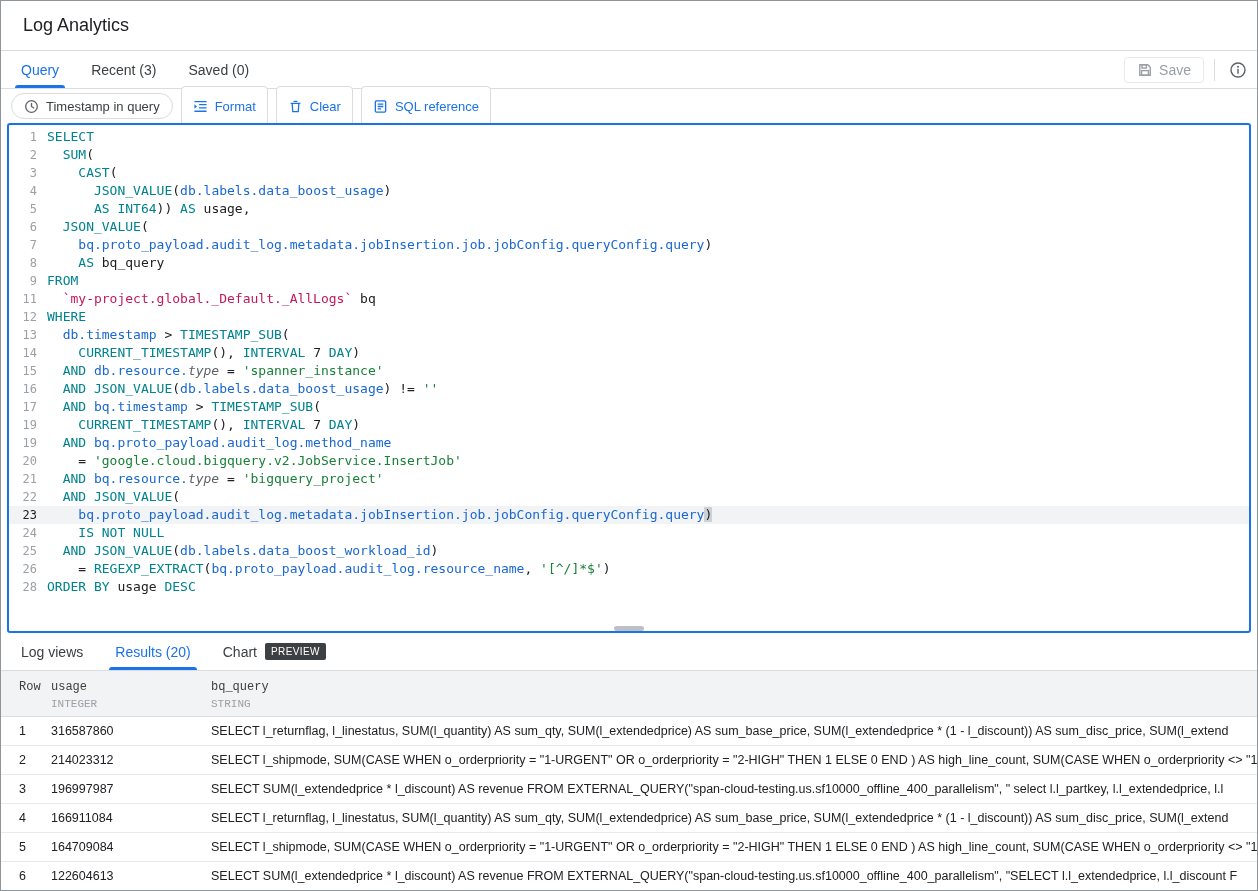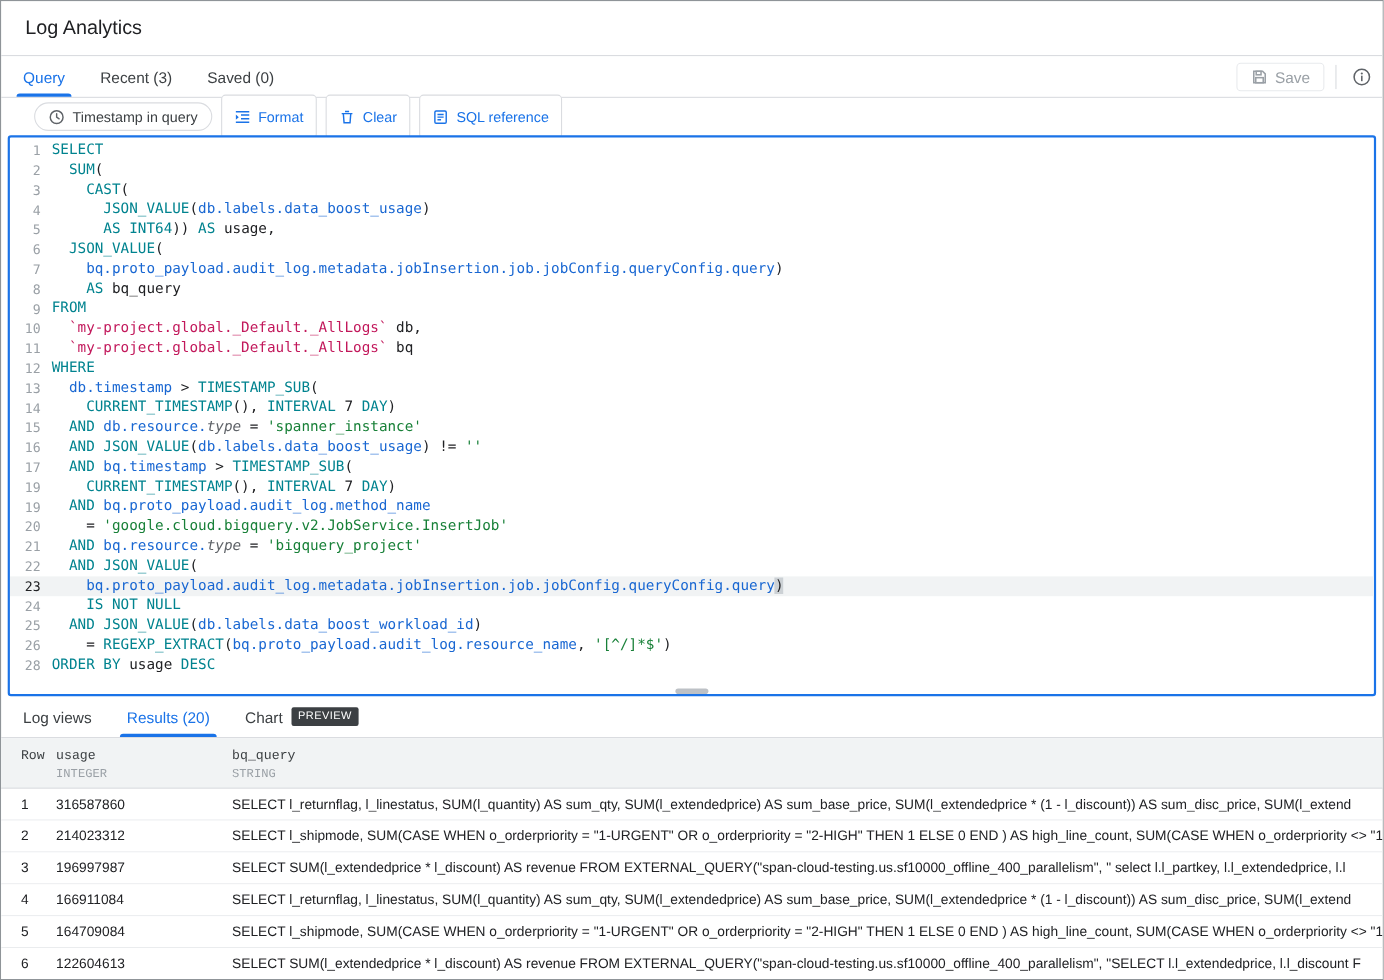--- a/index.html
+++ b/index.html
@@ -21,21 +21,21 @@
   .tab.active { color:#1a73e8; }
   .tab.active::after { content:""; position:absolute; left:10px; right:10px; bottom:0; height:3px;
                        background:#1a73e8; border-radius:3px 3px 0 0; }
   .tabbar-right { margin-left:auto; display:flex; align-items:center; gap:10px; padding-right:6px; }
   .save-btn { display:flex; align-items:center; gap:6px; color:#9aa0a6; font-size:14px; font-weight:500;
               border:1px solid #e8eaed; border-radius:4px; padding:4px 12px; background:#fff; }
   .vdiv { width:1px; height:22px; background:#dadce0; }
   .icon-btn { display:flex; align-items:center; justify-content:center; width:26px; height:26px; }
 
   
-  .toolbar { height:34px; flex:none; display:flex; align-items:center; gap:8px; padding:0 10px;margin-left:20px; }
+  .toolbar { height:34px; flex:none; display:flex; align-items:center; gap:8px; padding:0 10px; }
   .chip { height:26px; display:inline-flex; align-items:center; gap:7px; padding:0 12px;
           border:1px solid #dadce0; border-radius:14px; font-size:13px; color:#3c4043; background:#fff; }
   .tbtn { height:40px; display:inline-flex; align-items:center; gap:7px; padding:12px 11px;
           border:1px solid #dadce0; border-radius:4px; font-size:13px; font-weight:500;
           color:#1a73e8; background:#fff; }
 
   
   .editor-wrap { flex:none; margin:0 6px; height:510px; border:2px solid #1a73e8; border-radius:3px;
                  background:#fff; position:relative; overflow:hidden; }
   .code-area { padding-top:3px; font-family:"DejaVu Sans Mono","Liberation Mono",monospace;
@@ -163,21 +163,20 @@
     <div class="code-area">
         <div class="code-line"><span class="ln">1</span><span class="code"><span class="tk-kw">SELECT</span></span></div>
         <div class="code-line"><span class="ln">2</span><span class="code"><span class="tk-pl">  </span><span class="tk-kw">SUM</span><span class="tk-pl">(</span></span></div>
         <div class="code-line"><span class="ln">3</span><span class="code"><span class="tk-pl">    </span><span class="tk-kw">CAST</span><span class="tk-pl">(</span></span></div>
         <div class="code-line"><span class="ln">4</span><span class="code"><span class="tk-pl">      </span><span class="tk-kw">JSON_VALUE</span><span class="tk-pl">(</span><span class="tk-id">db.labels.data_boost_usage</span><span class="tk-pl">)</span></span></div>
         <div class="code-line"><span class="ln">5</span><span class="code"><span class="tk-pl">      </span><span class="tk-kw">AS</span><span class="tk-pl"> </span><span class="tk-kw">INT64</span><span class="tk-pl">)) </span><span class="tk-kw">AS</span><span class="tk-pl"> usage,</span></span></div>
         <div class="code-line"><span class="ln">6</span><span class="code"><span class="tk-pl">  </span><span class="tk-kw">JSON_VALUE</span><span class="tk-pl">(</span></span></div>
         <div class="code-line"><span class="ln">7</span><span class="code"><span class="tk-pl">    </span><span class="tk-id">bq.proto_payload.audit_log.metadata.jobInsertion.job.jobConfig.queryConfig.query</span><span class="tk-pl">)</span></span></div>
         <div class="code-line"><span class="ln">8</span><span class="code"><span class="tk-pl">    </span><span class="tk-kw">AS</span><span class="tk-pl"> bq_query</span></span></div>
         <div class="code-line"><span class="ln">9</span><span class="code"><span class="tk-kw">FROM</span></span></div>
-        <div class="code-line"><span class="ln">10</span><span class="code"><span class="tk-pl">  </span><span class="tk-tbl">`my-project.global._Default._AllLogs`</span><span class="tk-pl"> db,</span></span></div>
         <div class="code-line"><span class="ln">11</span><span class="code"><span class="tk-pl">  </span><span class="tk-tbl">`my-project.global._Default._AllLogs`</span><span class="tk-pl"> bq</span></span></div>
         <div class="code-line"><span class="ln">12</span><span class="code"><span class="tk-kw">WHERE</span></span></div>
         <div class="code-line"><span class="ln">13</span><span class="code"><span class="tk-pl">  </span><span class="tk-id">db.timestamp</span><span class="tk-pl"> &gt; </span><span class="tk-kw">TIMESTAMP_SUB</span><span class="tk-pl">(</span></span></div>
         <div class="code-line"><span class="ln">14</span><span class="code"><span class="tk-pl">    </span><span class="tk-kw">CURRENT_TIMESTAMP</span><span class="tk-pl">(), </span><span class="tk-kw">INTERVAL</span><span class="tk-pl"> 7 </span><span class="tk-kw">DAY</span><span class="tk-pl">)</span></span></div>
         <div class="code-line"><span class="ln">15</span><span class="code"><span class="tk-pl">  </span><span class="tk-kw">AND</span><span class="tk-pl"> </span><span class="tk-id">db.resource.</span><span class="tk-it">type</span><span class="tk-pl"> = </span><span class="tk-str">'spanner_instance'</span></span></div>
         <div class="code-line"><span class="ln">16</span><span class="code"><span class="tk-pl">  </span><span class="tk-kw">AND</span><span class="tk-pl"> </span><span class="tk-kw">JSON_VALUE</span><span class="tk-pl">(</span><span class="tk-id">db.labels.data_boost_usage</span><span class="tk-pl">) != </span><span class="tk-str">''</span></span></div>
         <div class="code-line"><span class="ln">17</span><span class="code"><span class="tk-pl">  </span><span class="tk-kw">AND</span><span class="tk-pl"> </span><span class="tk-id">bq.timestamp</span><span class="tk-pl"> &gt; </span><span class="tk-kw">TIMESTAMP_SUB</span><span class="tk-pl">(</span></span></div>
         <div class="code-line"><span class="ln">19</span><span class="code"><span class="tk-pl">    </span><span class="tk-kw">CURRENT_TIMESTAMP</span><span class="tk-pl">(), </span><span class="tk-kw">INTERVAL</span><span class="tk-pl"> 7 </span><span class="tk-kw">DAY</span><span class="tk-pl">)</span></span></div>
         <div class="code-line"><span class="ln">19</span><span class="code"><span class="tk-pl">  </span><span class="tk-kw">AND</span><span class="tk-pl"> </span><span class="tk-id">bq.proto_payload.audit_log.method_name</span></span></div>
         <div class="code-line"><span class="ln">20</span><span class="code"><span class="tk-pl">    = </span><span class="tk-str">'google.cloud.bigquery.v2.JobService.InsertJob'</span></span></div>

